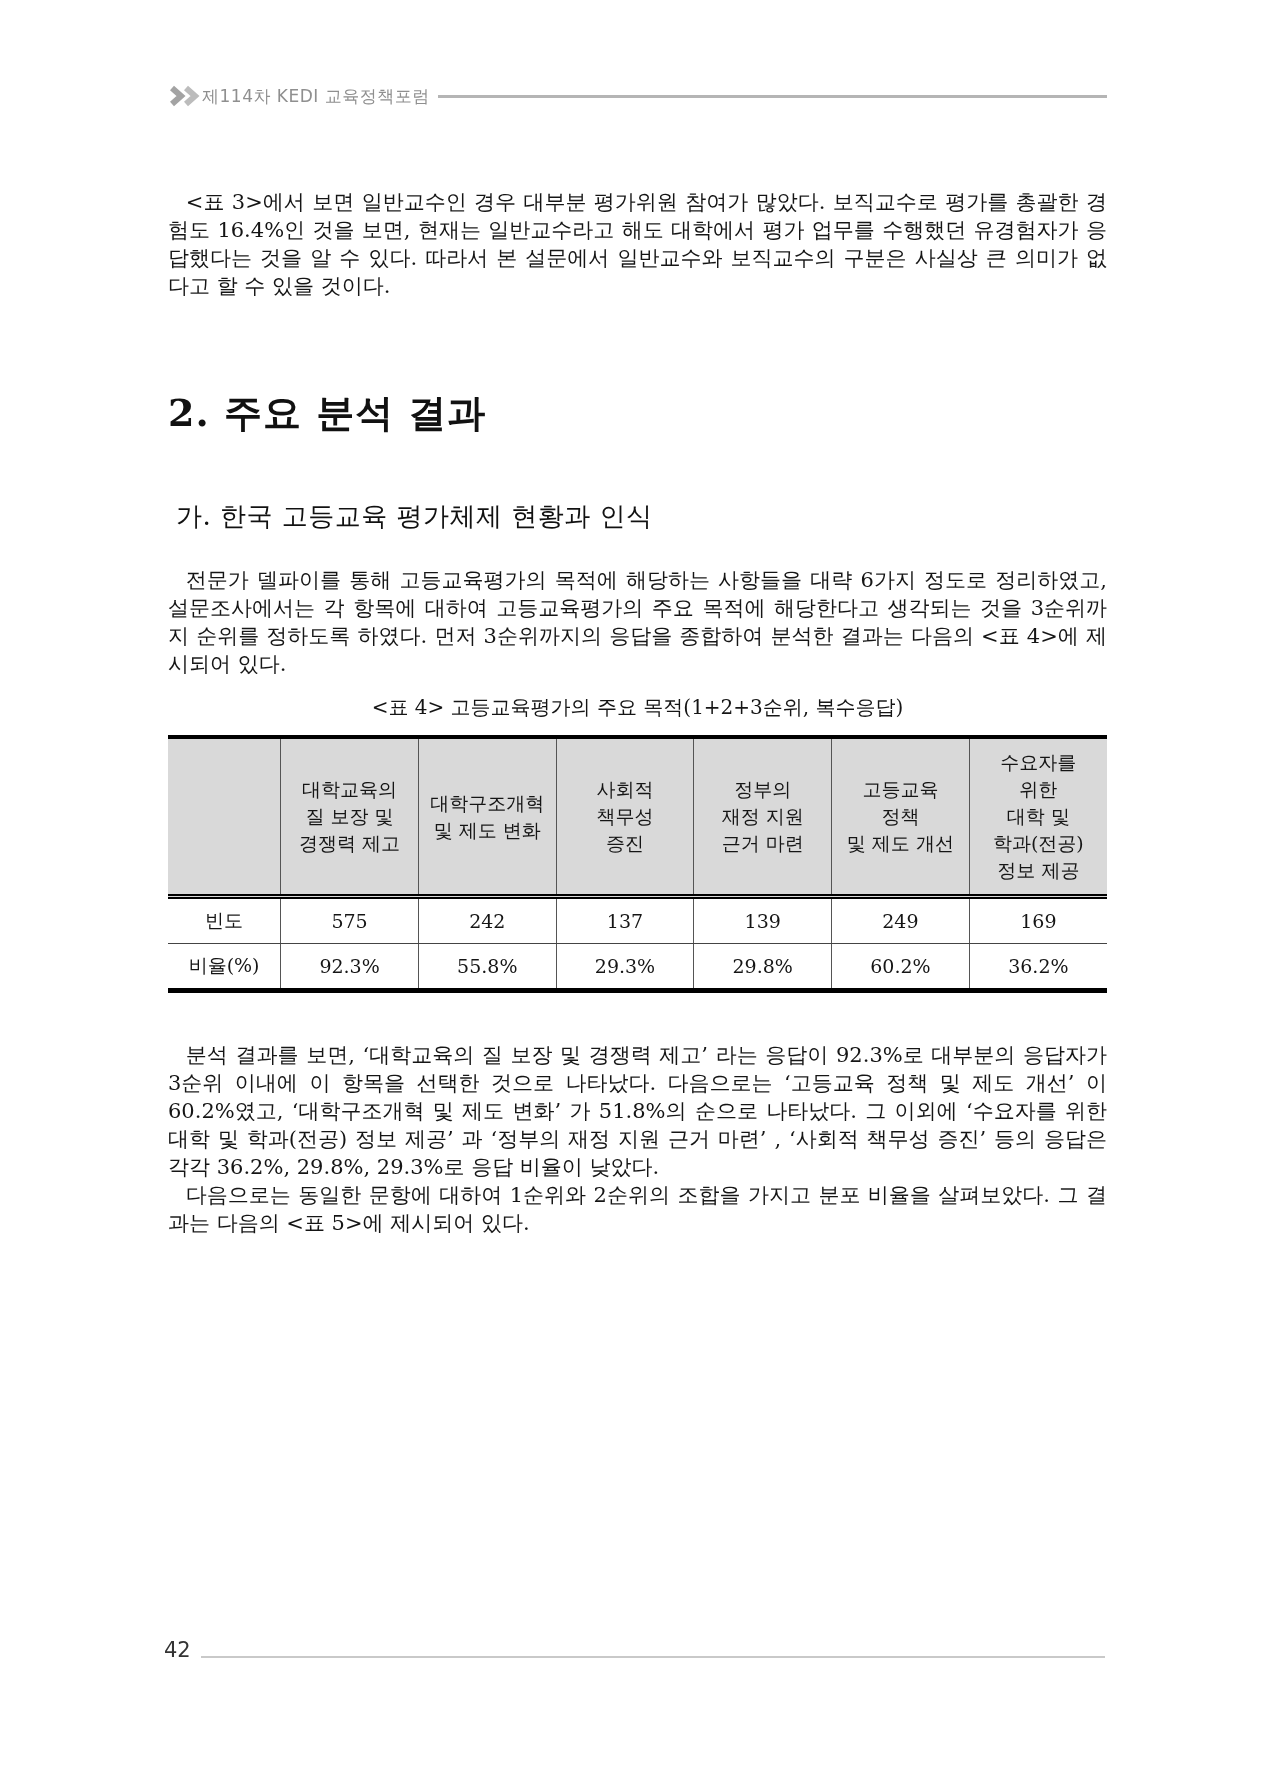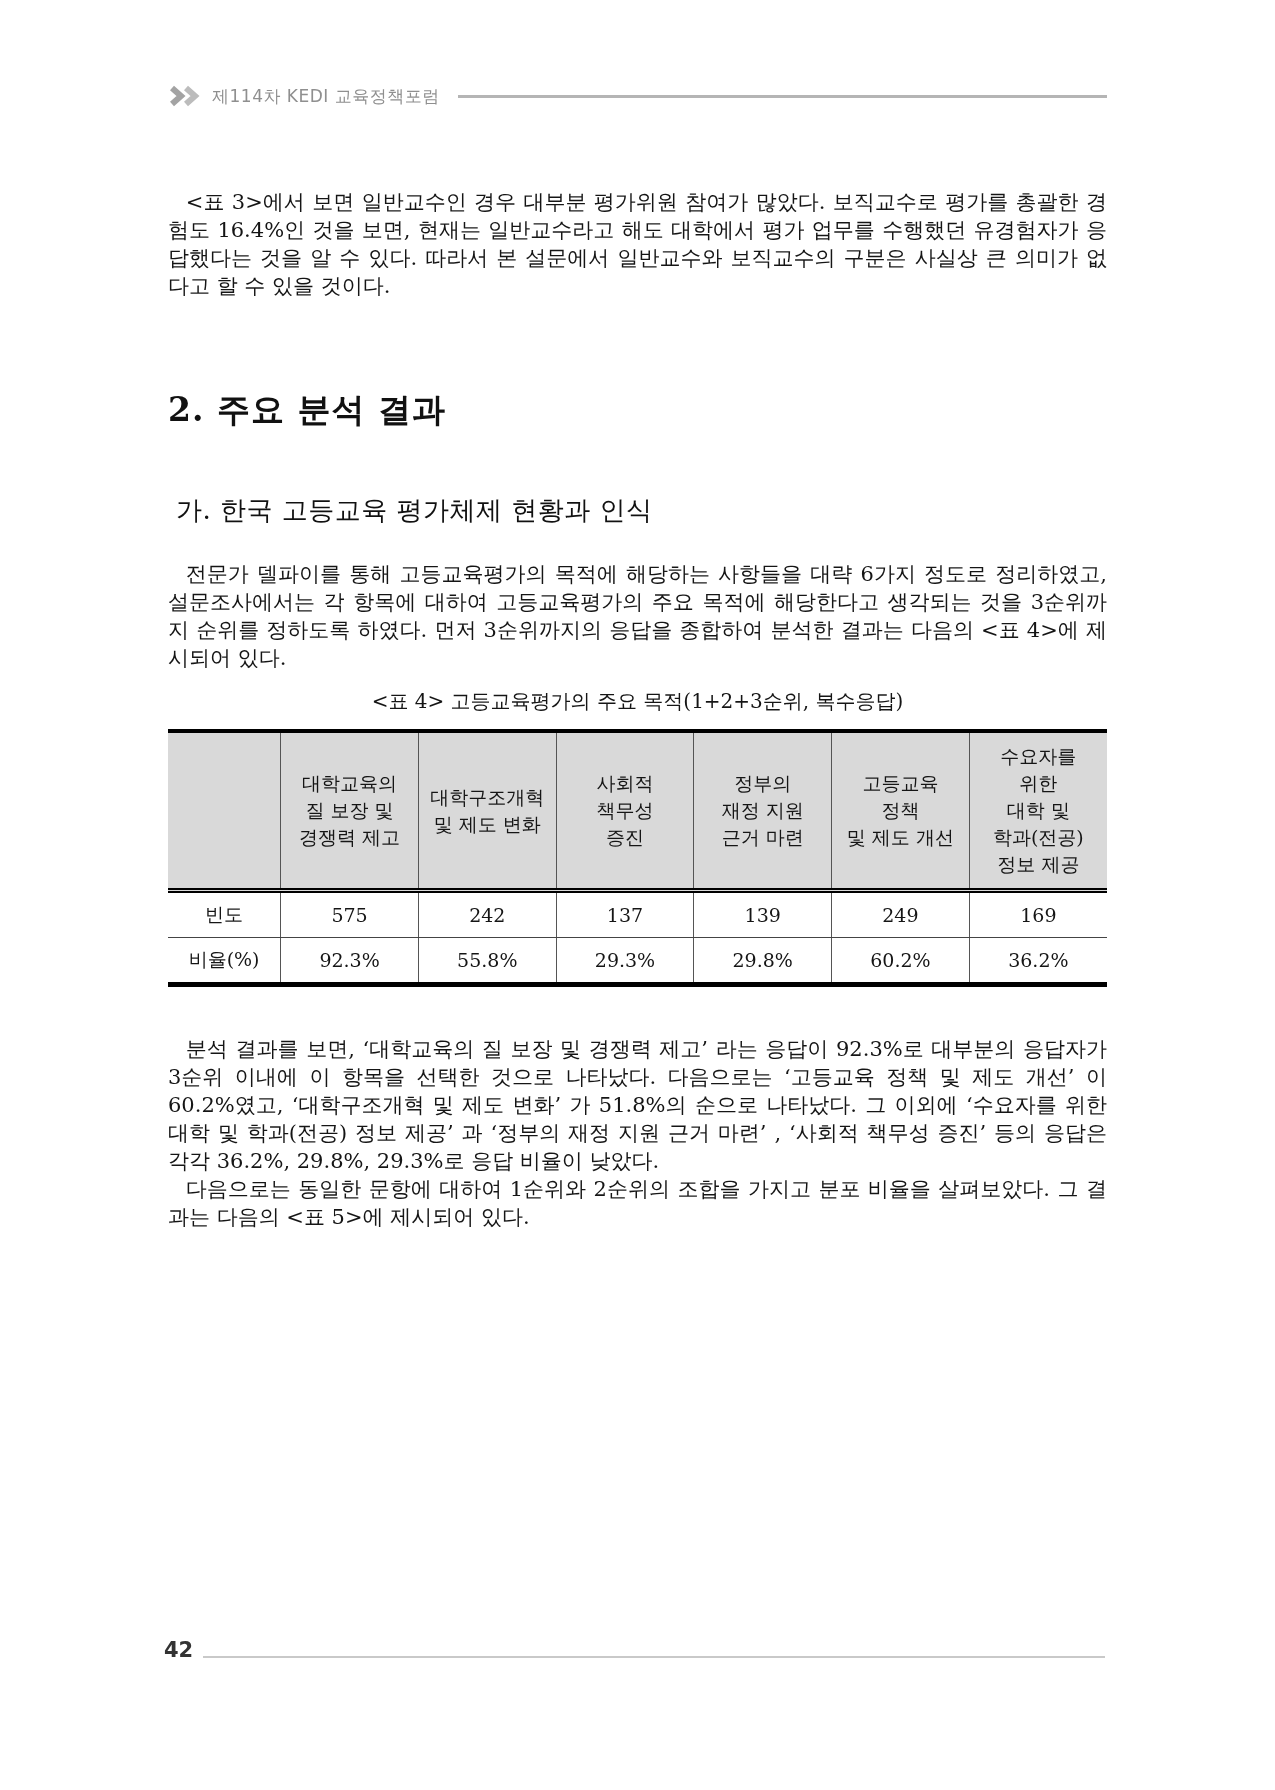--- a/index.html
+++ b/index.html
@@ -18,21 +18,20 @@
   }
 
   
   .doc-header {
     position: absolute;
     top: 84px;
     left: 168px;
     right: 168px;
     display: flex;
     align-items: center;
-    gap: 10px;
   }
   .doc-header .chevrons { flex: 0 0 auto; display: block; }
   .doc-header .header-title {
     flex: 0 0 auto;
     font-family: "DejaVu Sans", "Liberation Sans", sans-serif;
     font-size: 17px;
     color: #8f8f8f;
     letter-spacing: 0.5px;
     white-space: nowrap;
   }
@@ -54,21 +53,21 @@
     font-size: 21px;
     line-height: 28px;
     text-align: justify;
     text-indent: 0.85em;
     margin: 0;
     color: #151515;
   }
   .p1 { margin-top: 38px; }
   .h1 {
     margin: 88px 0 0 0;
-    font-size: 33px;
+    font-size: 38px;
     font-weight: bold;
     letter-spacing: 1px;
   }
   .h2 {
     margin: 60px 0 0 8px;
     font-size: 26px;
     font-weight: normal;
     letter-spacing: 0.5px;
   }
   .h3 {
@@ -126,21 +125,20 @@
 
   
   .doc-footer {
     position: absolute;
     top: 1640px;
     left: 164px;
     right: 170px;
     display: flex;
     align-items: flex-end;
     gap: 10px;
-    font-weight: bold;
   }
   .page-number {
     font-family: "DejaVu Sans", "Liberation Sans", sans-serif;
     font-size: 21px;
     color: #333333;
     line-height: 1;
   }
   .footer-rule {
     flex: 1 1 auto;
     height: 2px;

